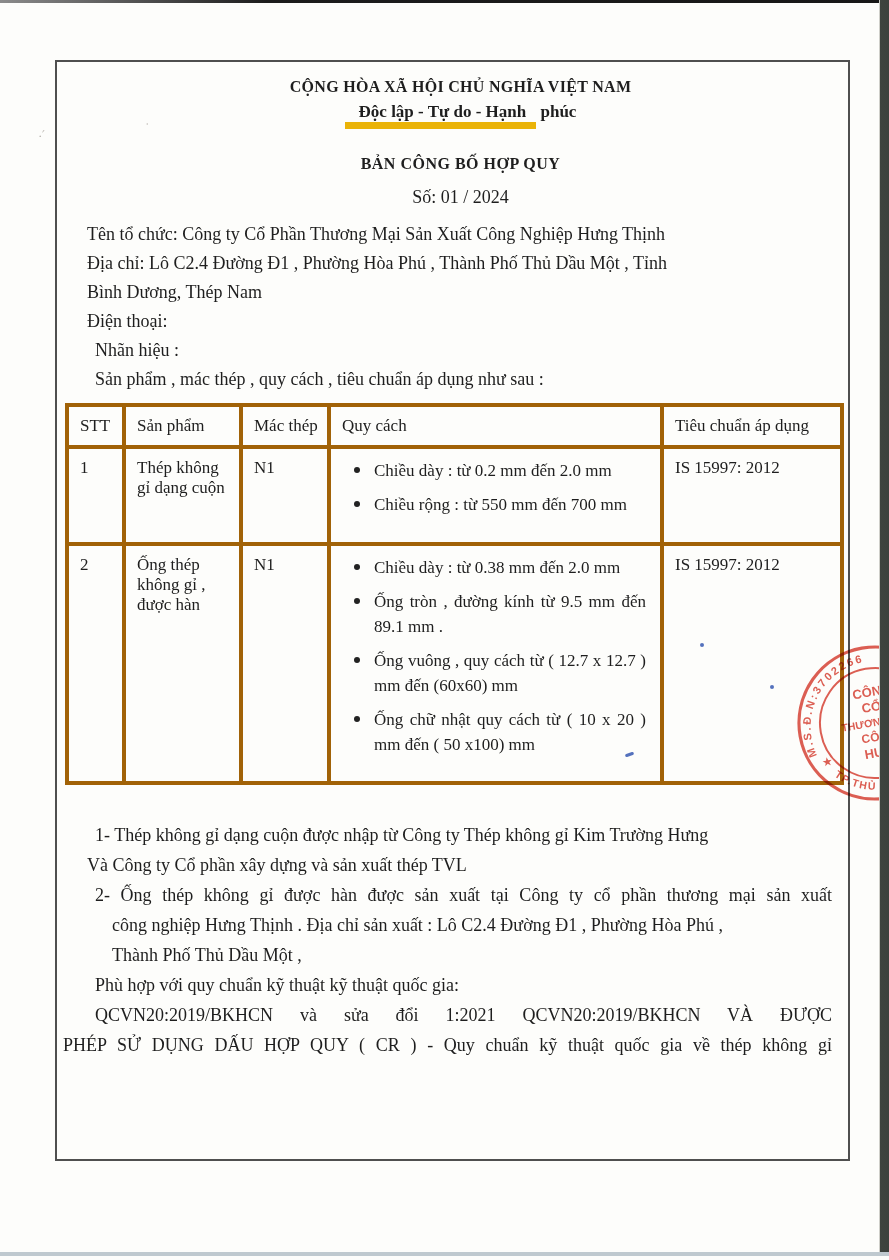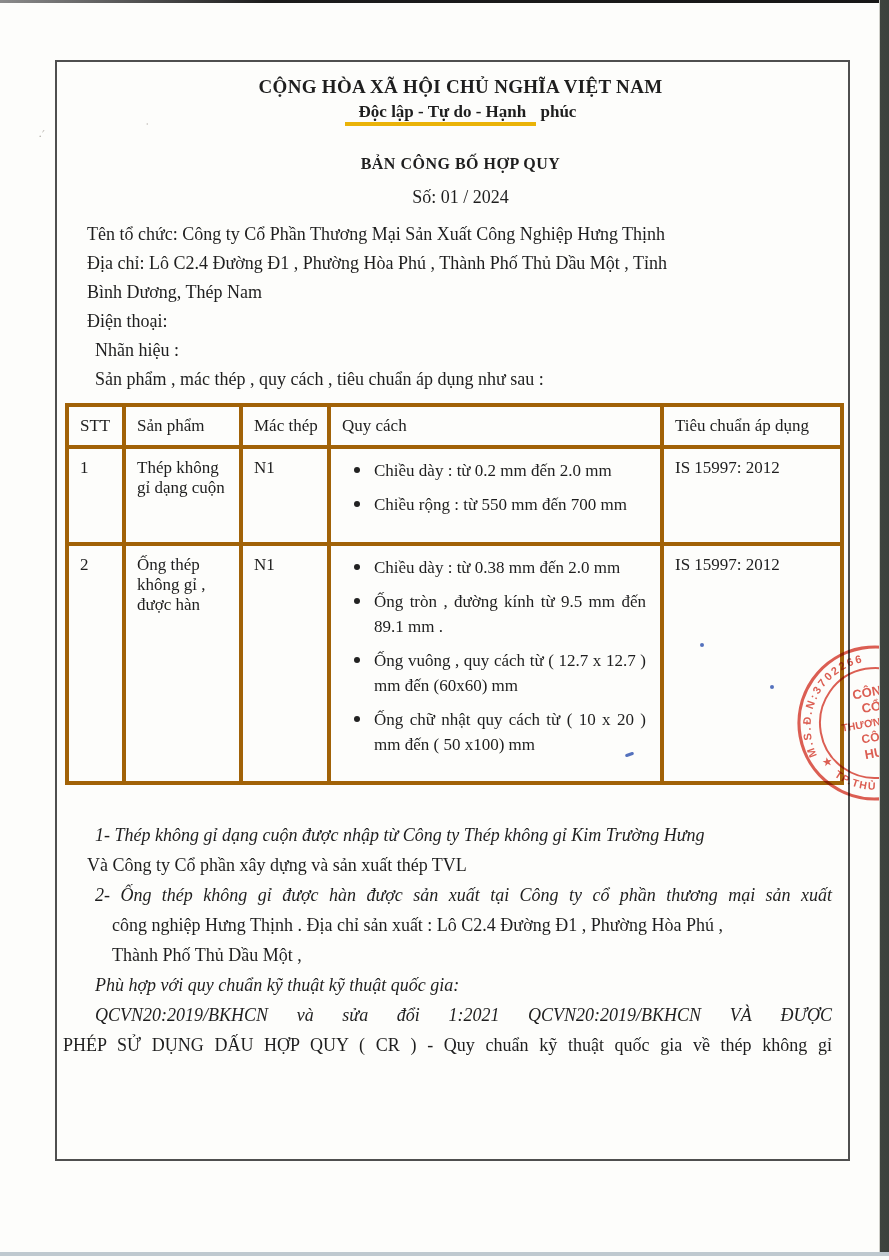--- a/index.html
+++ b/index.html
@@ -19,23 +19,23 @@
     background:#bfc9cf;}
   .pencil-mark{position:absolute;color:#9a948c;font-size:13px;z-index:1;opacity:.7;}
   .ink-speck{position:absolute;border-radius:50%;background:#2b4fae;opacity:.8;z-index:6;}
 
   .border-box{
     position:absolute;left:55px;top:60px;width:795px;height:1101px;
     border:2px solid #4f4f4f;box-sizing:border-box;
     padding:13px 14px 0 30px;z-index:2;
   }
   .centered{text-align:center;}
-  .nat-title{font-size:19px;font-weight:bold;letter-spacing:.3px;line-height:23px;}
+  .nat-title{font-size:16px;font-weight:bold;letter-spacing:.3px;line-height:23px;}
   .motto{font-size:17px;font-weight:bold;line-height:26px;margin-top:1px;}
-  .motto .underlined{border-bottom:4px solid #eab308;padding:0 10px 1px 14px;}
+  .motto .underlined{border-bottom:7px solid #eab308;padding:0 10px 1px 14px;}
   .doc-title{font-size:16px;font-weight:bold;letter-spacing:.5px;margin-top:25px;line-height:28px;}
   .doc-number{font-size:18px;margin-top:7px;line-height:24px;}
 
   .info{margin-top:11px;font-size:18px;line-height:29px;}
   .info .ind{padding-left:8px;}
   .bold{font-weight:bold;}
 
   table.spec{
     border-collapse:collapse;table-layout:fixed;
     width:775px;margin-left:-22px;margin-top:9px;
@@ -50,21 +50,21 @@
   td.c-mac{text-align:center;}
   td.c-sp{text-align:justify;padding-right:10px;}
   ul.qc{list-style:none;margin:0;padding:0 6px 0 32px;}
   ul.qc li{position:relative;text-align:justify;line-height:25px;margin-bottom:9px;}
   ul.qc li::before{content:"";position:absolute;left:-20px;top:9px;width:6px;height:6px;border-radius:50%;background:#222;}
   .row1 td{height:76px;}
   .row2 td{height:218px;}
 
   .notes{margin-top:35px;font-size:18px;line-height:30px;}
   .notes .ln{margin-bottom:0;}
-  .ml38{margin-left:8px;font-style:italic;}
+  .ml38{margin-left:8px;}
   .ml30{margin-left:0px;}
   .ml55{margin-left:25px;}
   .ml-last{margin-left:-24px;}
   .jfull{text-align:justify;text-align-last:justify;margin-right:2px;}
 
   
   .stamp{position:absolute;left:770px;top:618px;width:210px;height:210px;z-index:5;
     opacity:.88;mix-blend-mode:multiply;}
   .stamp text{fill:#d9493c;font-family:"Liberation Sans","DejaVu Sans",sans-serif;font-weight:bold;}
 </style>

